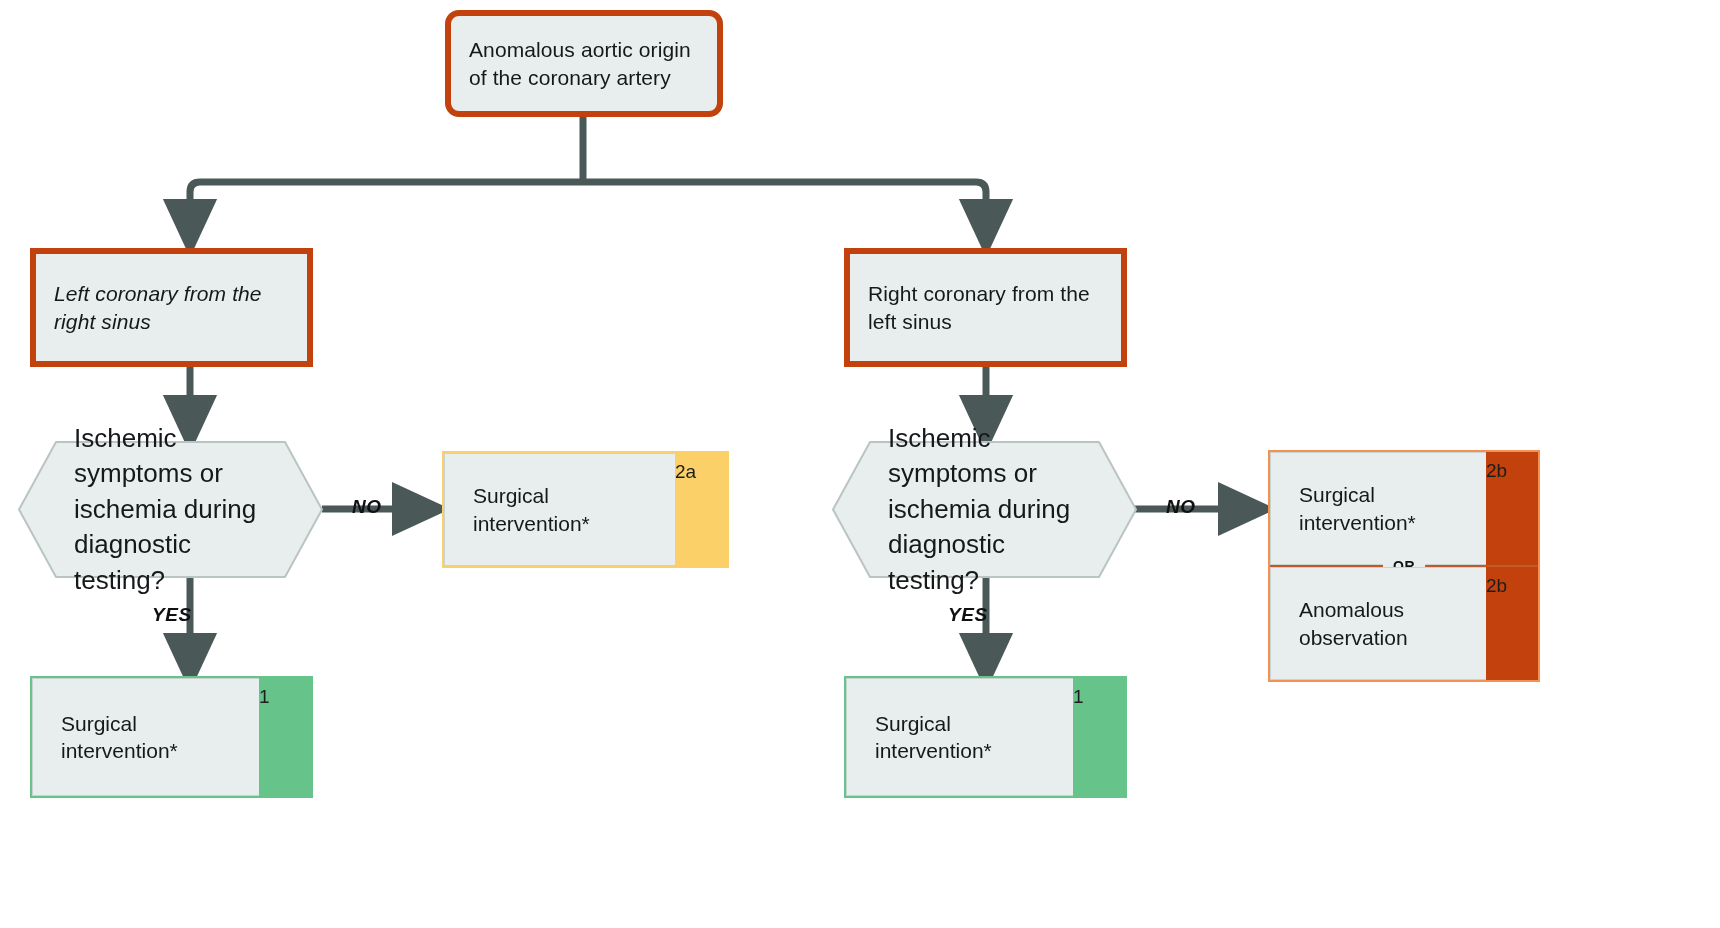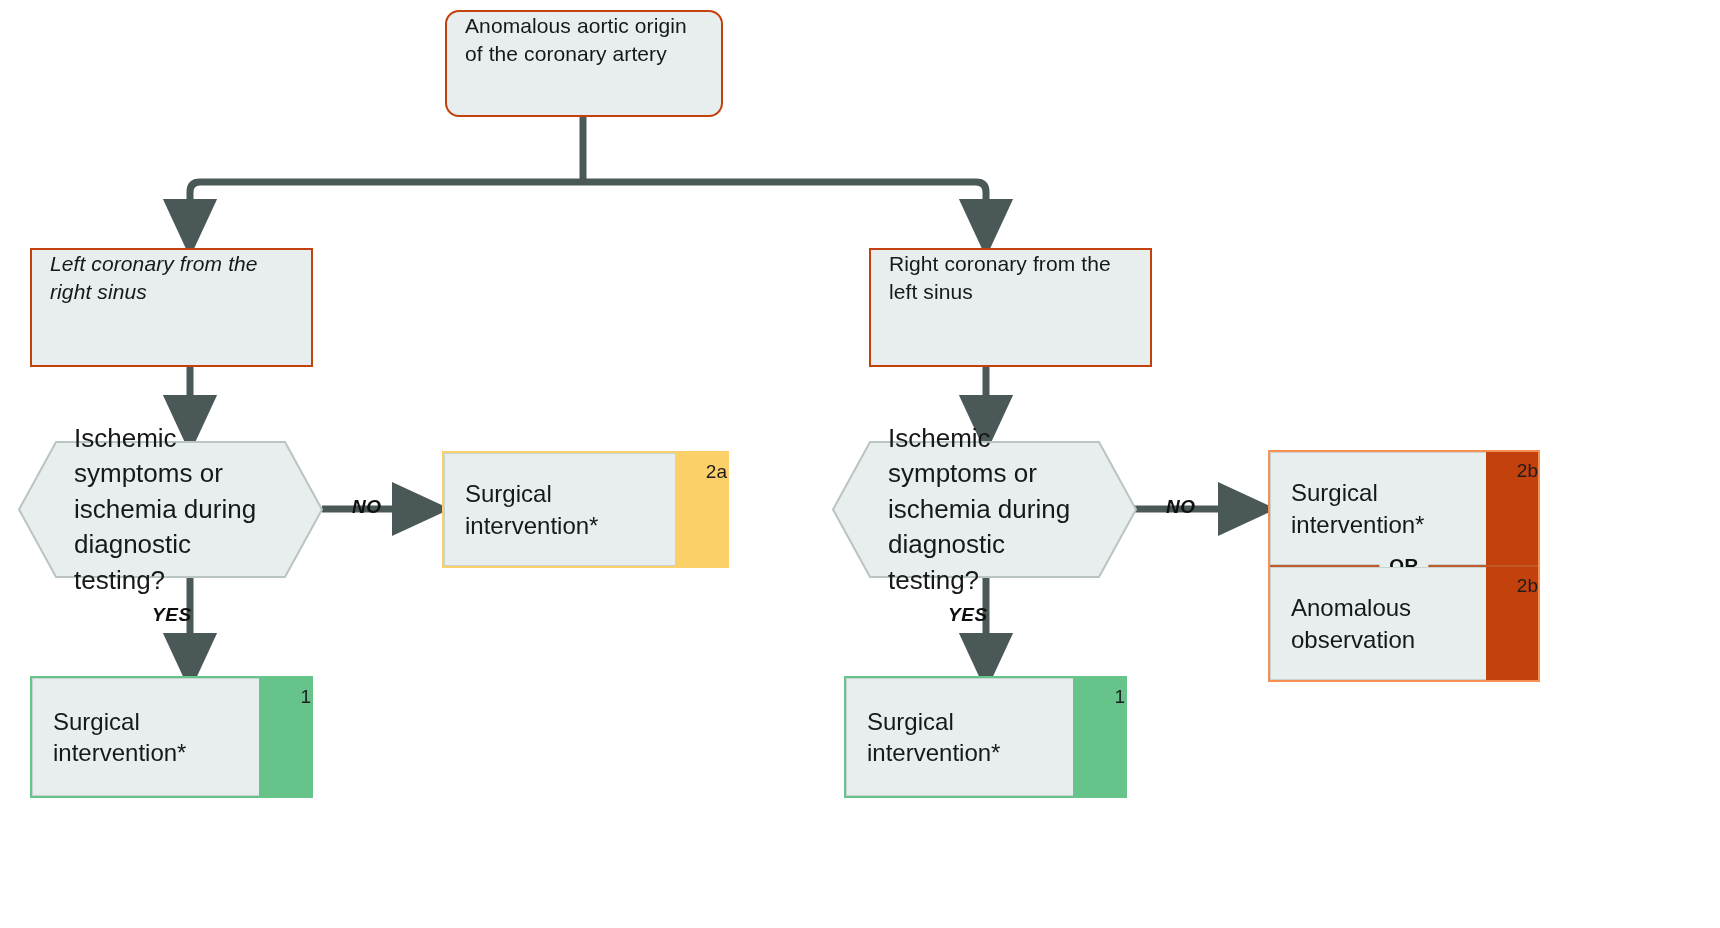--- a/index.html
+++ b/index.html
@@ -26,22 +26,23 @@
     width: 1720px;
     height: 928px;
     pointer-events: none;
   }
 
   
   .node {
     position: absolute;
     box-sizing: border-box;
     background: #e8eeed;
-    border: 2px solid #c2410c;
-    display: flex;
+    border: 6px solid #c2410c;
+    display: flex;
+    align-items: center;
   }
   .node .txt {
     font-size: 21px;
     line-height: 1.32;
     color: #16181a;
     padding: 0 18px;
     letter-spacing: 0.1px;
   }
 
   
@@ -91,31 +92,31 @@
     flex: 1 1 auto;
     display: flex;
     align-items: center;
     background: #e8eeed;
     border: 1px solid rgba(160,180,178,0.45);
     border-right: none;
     box-sizing: border-box;
     min-width: 0;
   }
   .card-body .txt {
-    font-size: 24px;
+    font-size: 21px;
     line-height: 1.3;
     color: #16181a;
-    padding: 0 20px;
+    padding: 0 28px;
   }
   .badge-strip {
     flex: 0 0 auto;
     width: 52px;
     display: flex;
     align-items: flex-start;
-    justify-content: flex-end;
+    justify-content: flex-start;
     padding-top: 8px;
     box-sizing: border-box;
   }
   .badge-strip .badge {
     font-size: 19px;
     font-weight: 400;
     color: #1d1d1d;
   }
 
   
@@ -142,21 +143,21 @@
   }
   .or-line.left  { left: 0; right: 58%; }
   .or-line.right { left: 50%; right: 0; }
   .or-label {
     position: absolute;
     left: 50%;
     top: 50%;
     transform: translate(-50%, -50%);
     background: #e8eeed;
     padding: 0 10px;
-    font-size: 19px;
+    font-size: 14px;
     font-weight: bold;
     color: #111111;
     letter-spacing: 0.4px;
   }
 
   
   .edge-label {
     position: absolute;
     font-size: 19px;
     font-weight: bold;
@@ -228,21 +229,21 @@
     <div class="card-row">
       <div class="card-body">
         <div class="txt">Surgical intervention*</div>
       </div>
       <div class="badge-strip">
         <span class="badge">1</span>
       </div>
     </div>
   </div>
 
-  <div class="node" style="left:844px; top:248px; width:283px; height:119px;margin-left:25px;">
+  <div class="node" style="left:844px; top:248px; width:283px; height:119px;">
     <div class="txt">Right coronary from the left sinus</div>
   </div>
 
   <div class="hex" style="left:832px; top:441px; width:305px; height:137px;">
     <svg class="hexshape" viewBox="0 0 305 137" preserveAspectRatio="none" xmlns="http://www.w3.org/2000/svg">
       <polygon points="38,1 267,1 304,68.5 267,136 38,136 1,68.5" fill="#e8eeed" stroke="#b9c4c3" stroke-width="2" stroke-linejoin="round"></polygon>
     </svg>
     <div class="txt">Ischemic symptoms or ischemia during diagnostic testing?</div>
   </div>
 

